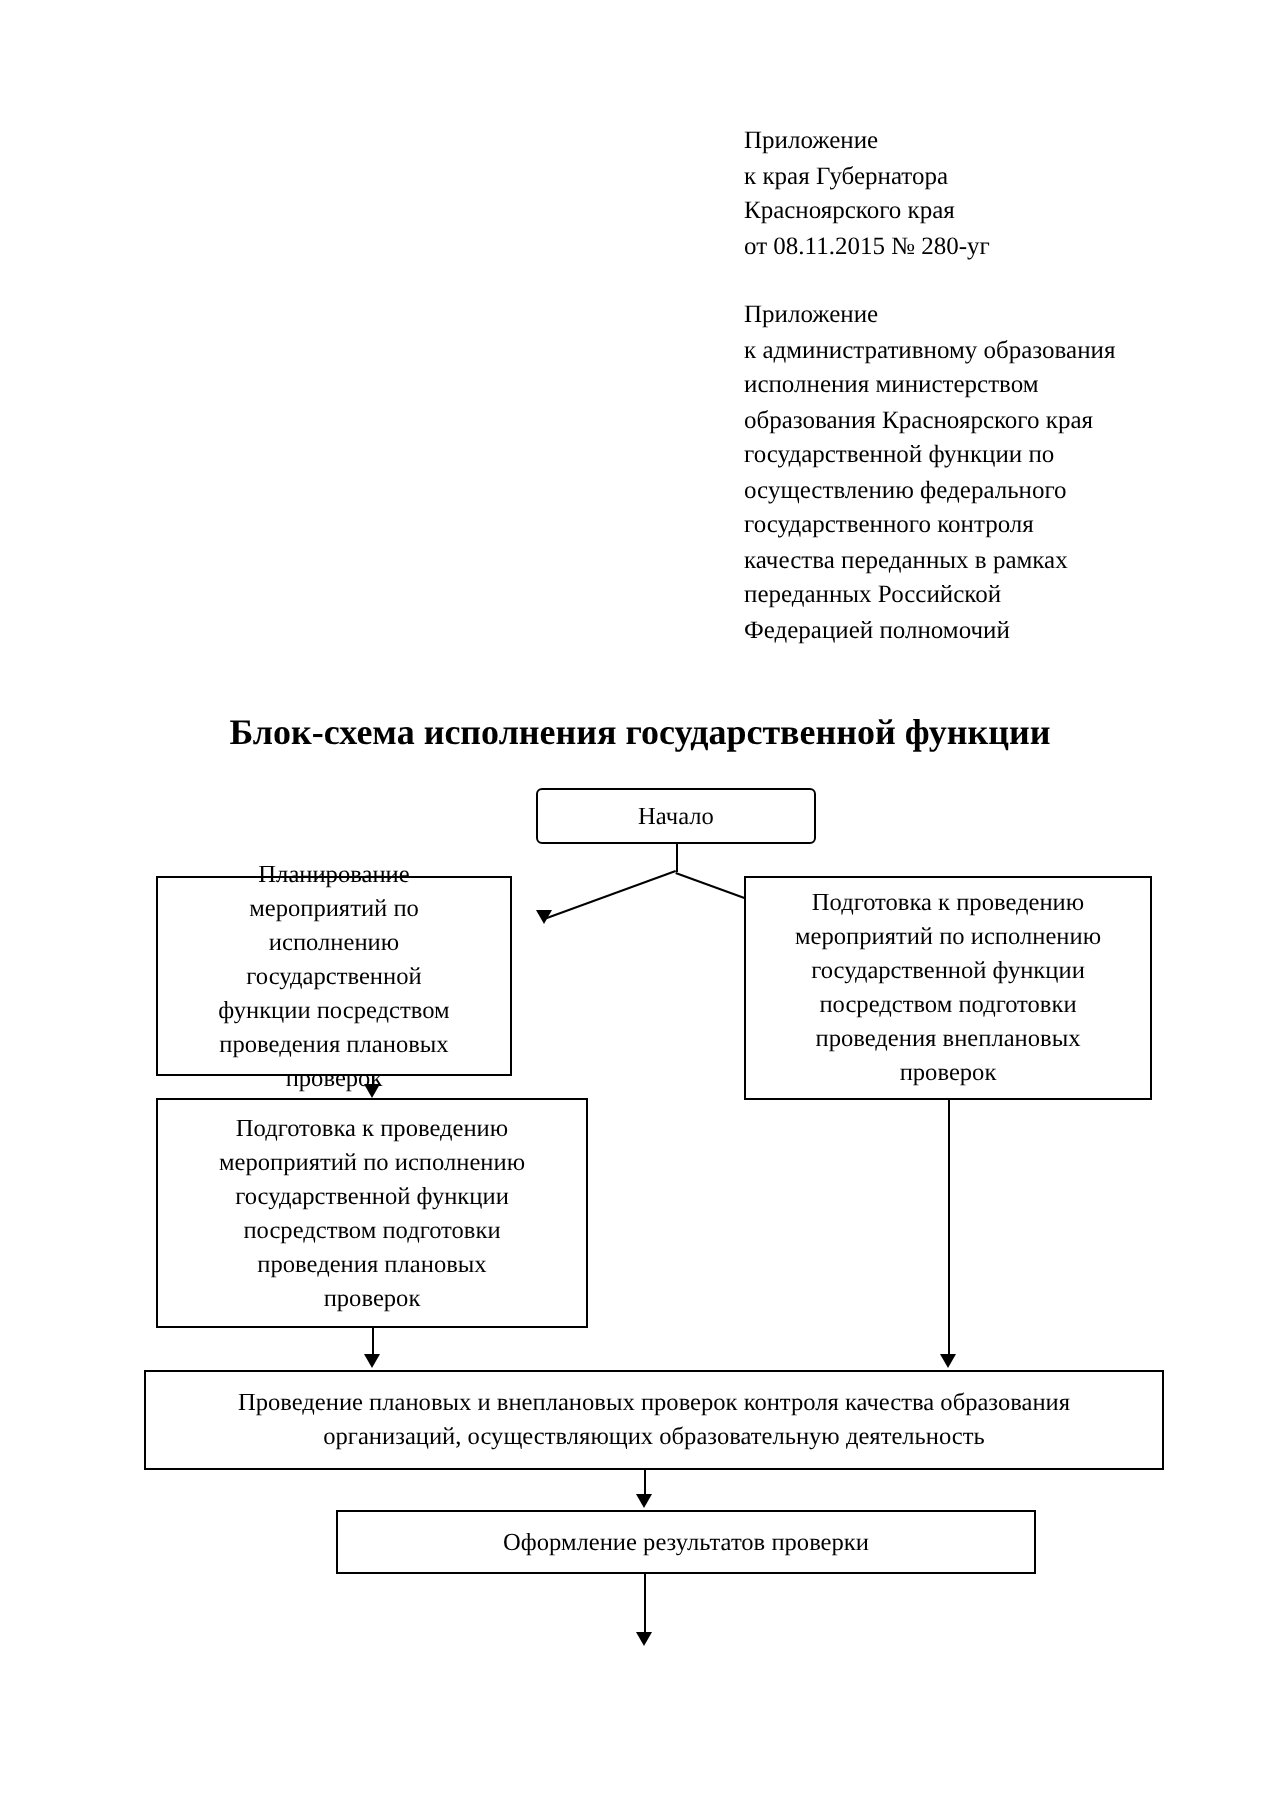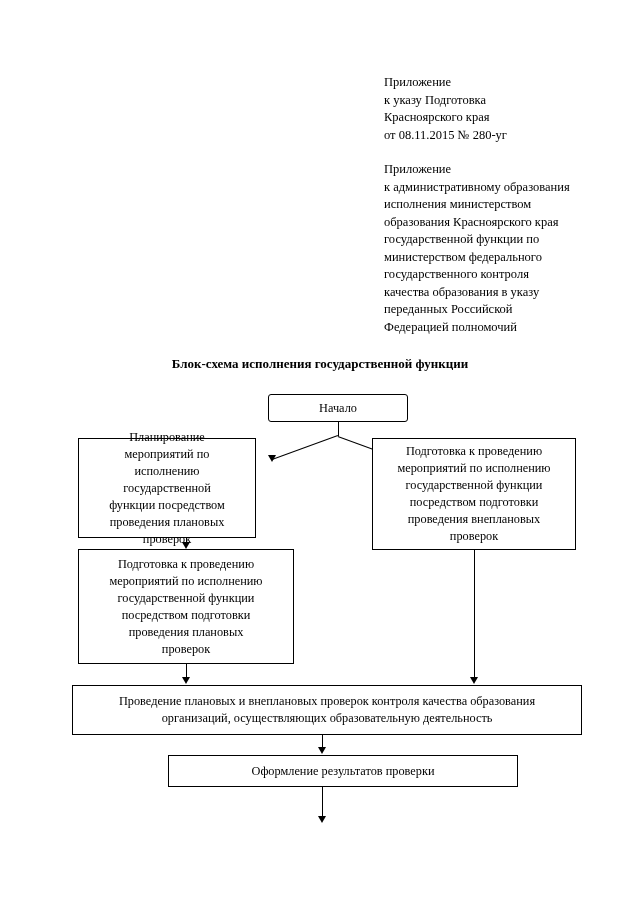--- a/index.html
+++ b/index.html
@@ -24,38 +24,38 @@
   
   .header-block {
     position: absolute;
     left: 372px;
     top: 62px;
     width: 240px;
     font-size: 12.5px;
     line-height: 17.5px;
   }
   .header-block .para {
-    margin: 12px;
+    margin: 0;
   }
   .header-block .para + .para {
     margin-top: 17px;
   }
   .header-block .line {
     display: block;
     white-space: nowrap;
   }
 
   
   .diagram-title {
     position: absolute;
     left: 0;
     top: 356px;
     width: 640px;
     text-align: center;
-    font-size: 13px;
+    font-size: 18px;
     font-weight: bold;
   }
 
   
   .box {
     position: absolute;
     border: 1px solid #000000;
     box-sizing: border-box;
     display: flex;
     align-items: center;
@@ -134,33 +134,33 @@
   }
 </style>
 </head>
 <body>
 
 <div class="page">
 
   <div class="header-block">
     <p class="para">
       <span class="line">Приложение</span>
-      <span class="line">к указу Подготовка</span>
+      <span class="line">к края Губернатора</span>
       <span class="line">Красноярского края</span>
       <span class="line">от 08.11.2015 № 280-уг</span>
     </p>
     <p class="para">
       <span class="line">Приложение</span>
       <span class="line">к административному образования</span>
       <span class="line">исполнения министерством</span>
       <span class="line">образования Красноярского края</span>
       <span class="line">государственной функции по</span>
-      <span class="line">министерством федерального</span>
+      <span class="line">осуществлению федерального</span>
       <span class="line">государственного контроля</span>
-      <span class="line">качества образования в указу</span>
+      <span class="line">качества переданных в рамках</span>
       <span class="line">переданных Российской</span>
       <span class="line">Федерацией полномочий</span>
     </p>
   </div>
 
   <div class="diagram-title">Блок-схема исполнения государственной функции</div>
 
   <div class="conn v" style="left:338px; top:422px; height:14px;"></div>
 
   <div class="diag" style="left:338px; top:436px; width:70px; transform: rotate(160deg);"></div>

